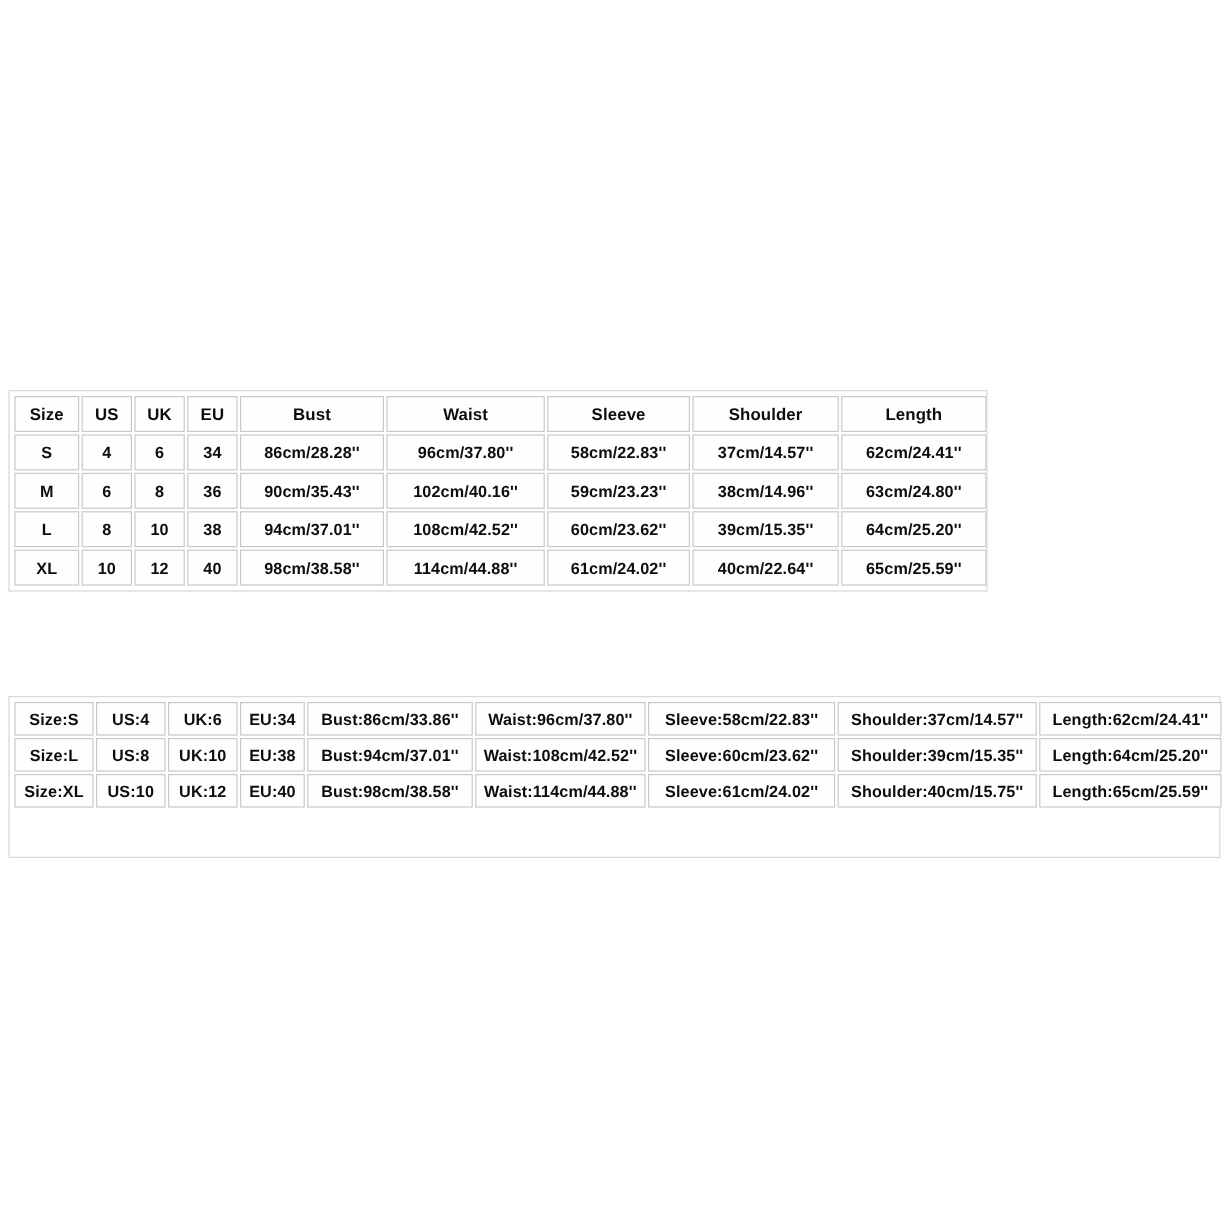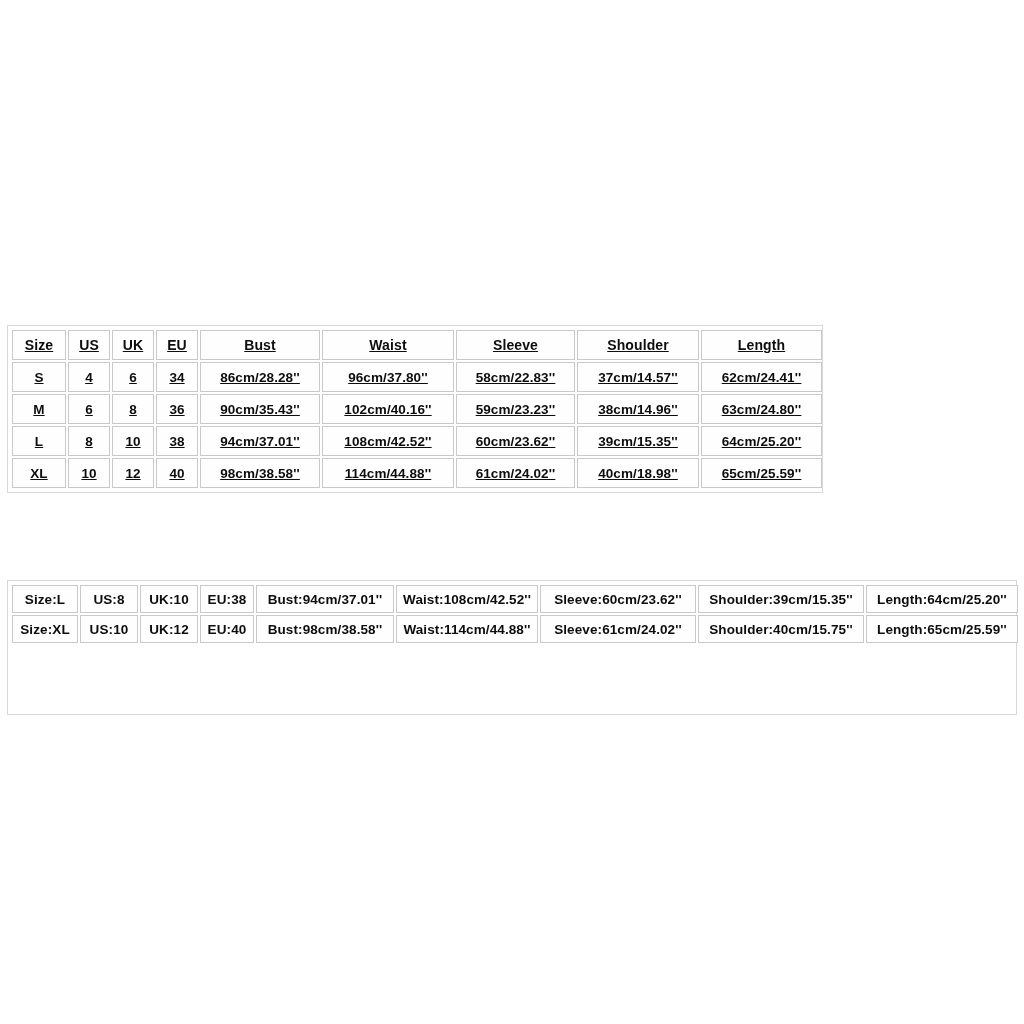--- a/index.html
+++ b/index.html
@@ -48,21 +48,20 @@
     left: 7px;
     top: 325px;
     width: 816px;
     height: 168px;
   }
   #top-chart td,
   #top-chart th {
     height: 30px;
     font-size: 13.5px;
     letter-spacing: 0.1px;
-    text-decoration: underline;
   }
   #top-chart th {
     font-size: 14px;
   }
 
   
   #bottom-chart {
     left: 7px;
     top: 580px;
     width: 1010px;
@@ -138,21 +137,21 @@
           <td>64cm/25.20''</td>
         </tr>
         <tr>
           <td>XL</td>
           <td>10</td>
           <td>12</td>
           <td>40</td>
           <td>98cm/38.58''</td>
           <td>114cm/44.88''</td>
           <td>61cm/24.02''</td>
-          <td>40cm/18.98''</td>
+          <td>40cm/22.64''</td>
           <td>65cm/25.59''</td>
         </tr>
       </tbody>
   </table>
 </div>
 
 <div class="chart-frame" id="bottom-chart">
   <table class="sizechart">
     <colgroup>
         <col style="width: 66px;">
@@ -160,20 +159,31 @@
         <col style="width: 58px;">
         <col style="width: 54px;">
         <col style="width: 138px;">
         <col style="width: 142px;">
         <col style="width: 156px;">
         <col style="width: 166px;">
         <col style="width: 152px;">
       </colgroup>
     <tbody>
         <tr>
+          <td>Size:S</td>
+          <td>US:4</td>
+          <td>UK:6</td>
+          <td>EU:34</td>
+          <td>Bust:86cm/33.86''</td>
+          <td>Waist:96cm/37.80''</td>
+          <td>Sleeve:58cm/22.83''</td>
+          <td>Shoulder:37cm/14.57''</td>
+          <td>Length:62cm/24.41''</td>
+        </tr>
+        <tr>
           <td>Size:L</td>
           <td>US:8</td>
           <td>UK:10</td>
           <td>EU:38</td>
           <td>Bust:94cm/37.01''</td>
           <td>Waist:108cm/42.52''</td>
           <td>Sleeve:60cm/23.62''</td>
           <td>Shoulder:39cm/15.35''</td>
           <td>Length:64cm/25.20''</td>
         </tr>

